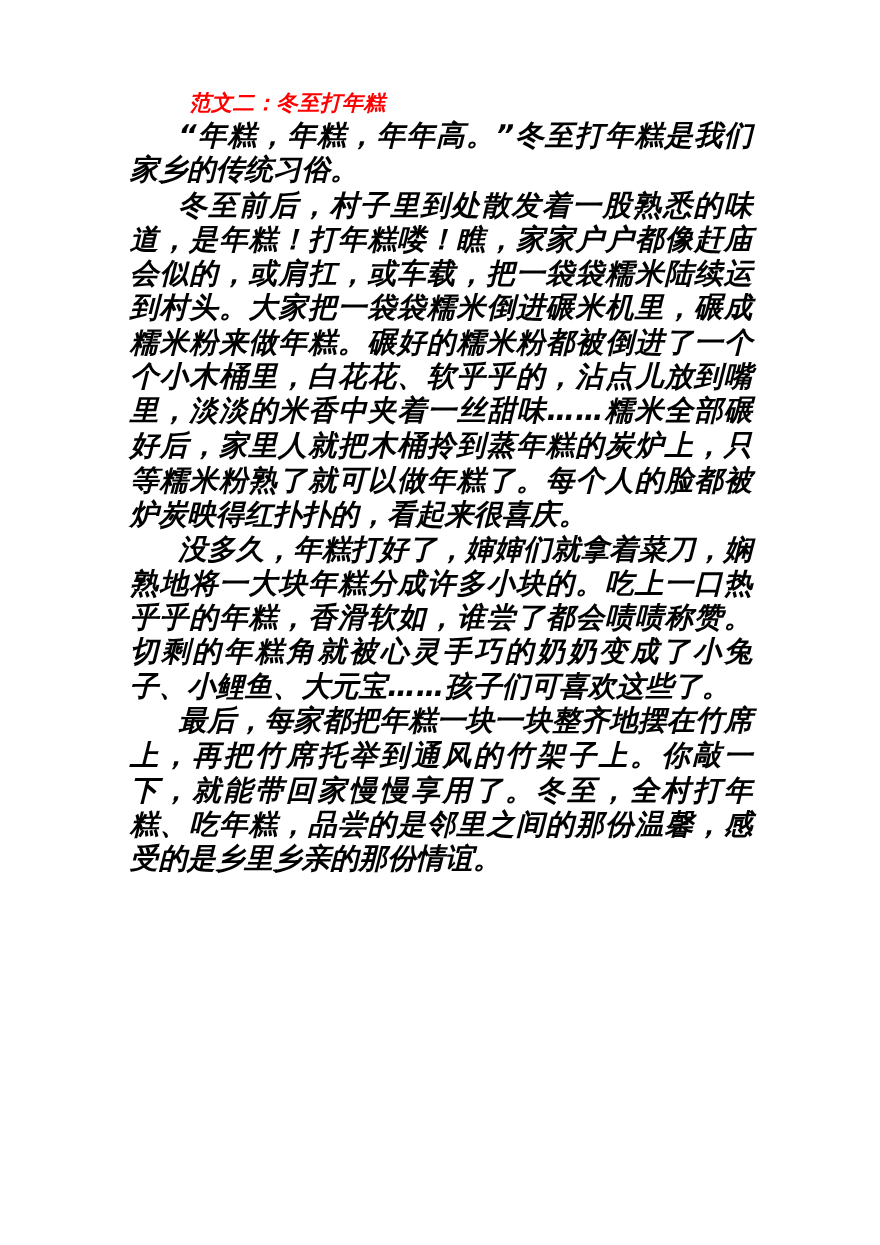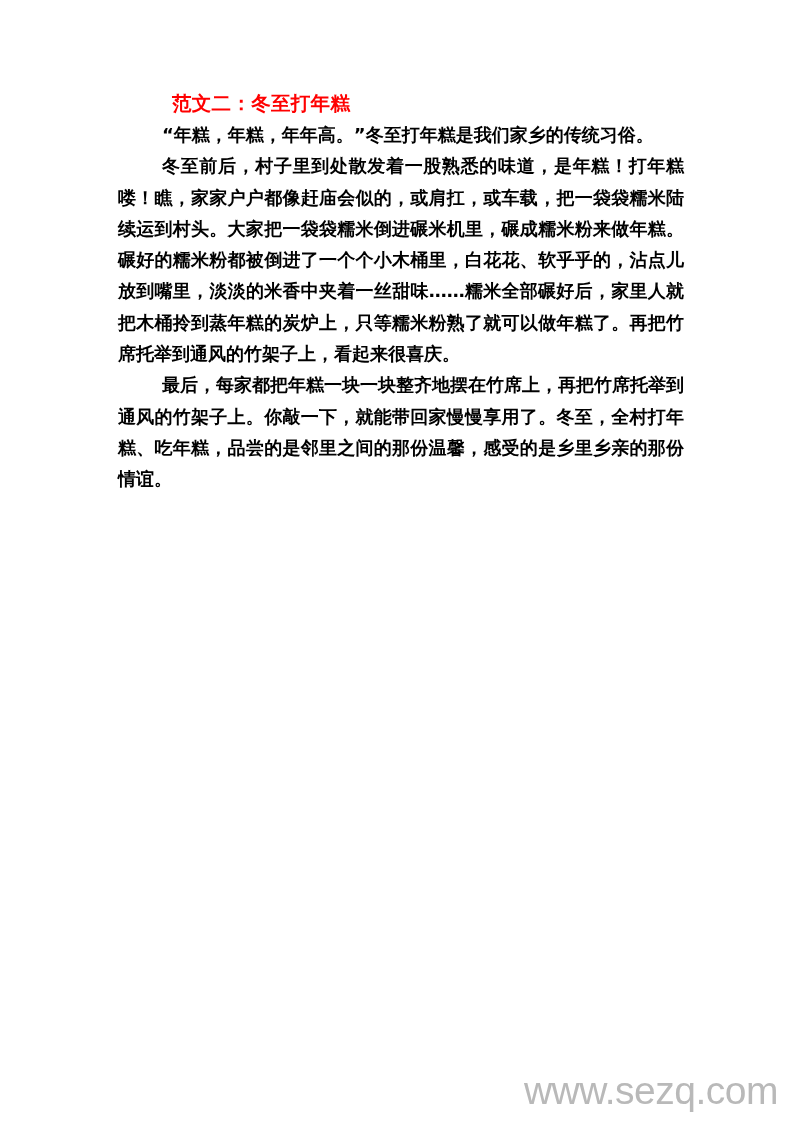--- a/index.html
+++ b/index.html
@@ -21,41 +21,42 @@
     left: 0;
     top: 0;
     width: 800px;
     height: 1132px;
     background: #ffffff;
   }
 
   .doc-body {
     position: absolute;
     left: 118px;
-    top: 88px;
+    top: 78px;
     width: 566px;
+    font-style: italic;
   }
 
   .essay-title {
     color: #ff0000;
     font-family: "DejaVu Sans", "Liberation Sans", sans-serif;
     font-weight: bold;
     font-size: 19.5px;
     line-height: 31px;
     letter-spacing: 0.3px;
     text-indent: 54px;
     margin: 0 0 0 0;
     white-space: nowrap;
   }
 
   .para {
     color: #000000;
     font-family: "DejaVu Sans", "Liberation Sans", sans-serif;
     font-weight: bold;
-    font-size: 18px;
+    font-size: 26px;
     line-height: 31.3px;
     text-align: justify;
     text-align-last: left;
     text-justify: inter-character;
     text-indent: 44px;
     margin: 0;
     letter-spacing: 0px;
     word-break: break-all;
   }
 
@@ -77,23 +78,23 @@
 <body>
 
 <div class="page">
 
   <div class="doc-body">
 
     <h1 class="essay-title">范文二：冬至打年糕</h1>
 
     <p class="para">“年糕，年糕，年年高。”冬至打年糕是我们家乡的传统习俗。</p>
 
-    <p class="para">冬至前后，村子里到处散发着一股熟悉的味道，是年糕！打年糕喽！瞧，家家户户都像赶庙会似的，或肩扛，或车载，把一袋袋糯米陆续运到村头。大家把一袋袋糯米倒进碾米机里，碾成糯米粉来做年糕。碾好的糯米粉都被倒进了一个个小木桶里，白花花、软乎乎的，沾点儿放到嘴里，淡淡的米香中夹着一丝甜味……糯米全部碾好后，家里人就把木桶拎到蒸年糕的炭炉上，只等糯米粉熟了就可以做年糕了。再把竹席托举到通风的竹架子上，看起来很喜庆。</p>
+    <p class="para">冬至前后，村子里到处散发着一股熟悉的味道，是年糕！打年糕喽！瞧，家家户户都像赶庙会似的，或肩扛，或车载，把一袋袋糯米陆续运到村头。大家把一袋袋糯米倒进碾米机里，碾成糯米粉来做年糕。碾好的糯米粉都被倒进了一个个小木桶里，白花花、软乎乎的，沾点儿放到嘴里，淡淡的米香中夹着一丝甜味……糯米全部碾好后，家里人就把木桶拎到蒸年糕的炭炉上，只等糯米粉熟了就可以做年糕了。每个人的脸都被炉炭映得红扑扑的，看起来很喜庆。</p>
 
 
+    <p class="para">没多久，年糕打好了，婶婶们就拿着菜刀，娴熟地将一大块年糕分成许多小块的。吃上一口热乎乎的年糕，香滑软如，谁尝了都会啧啧称赞。切剩的年糕角就被心灵手巧的奶奶变成了小兔子、小鲤鱼、大元宝……孩子们可喜欢这些了。</p>
 
     <p class="para">最后，每家都把年糕一块一块整齐地摆在竹席上，再把竹席托举到通风的竹架子上。你敲一下，就能带回家慢慢享用了。冬至，全村打年糕、吃年糕，品尝的是邻里之间的那份温馨，感受的是乡里乡亲的那份情谊。</p>
 
   </div>
 
-  <div class="watermark">www.sezq.com</div>
 
 </div>
 
 </body></html>

